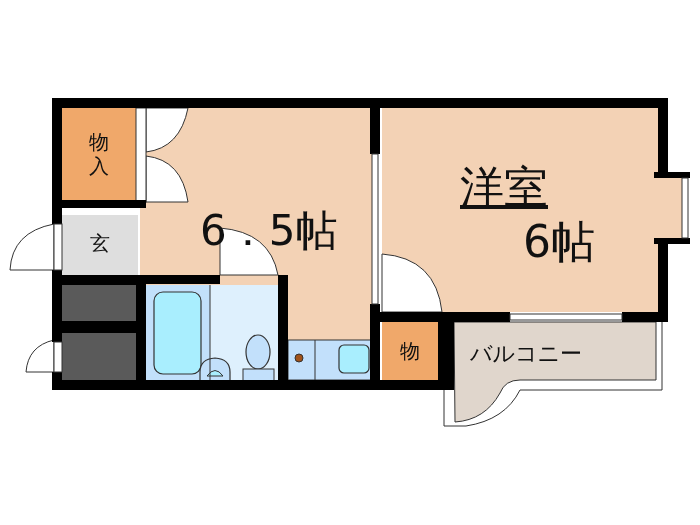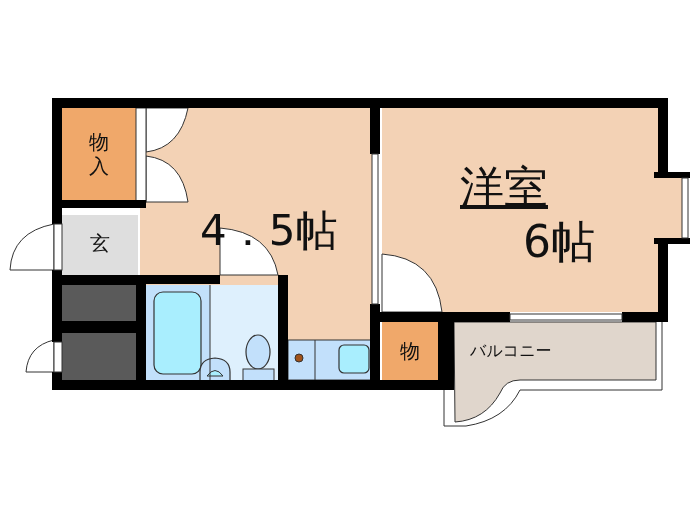--- a/index.html
+++ b/index.html
@@ -72,18 +72,18 @@
     <rect x="372" y="154" width="6" height="150" fill="#fff" stroke="#333" stroke-width="1"></rect>
     <rect x="510" y="314" width="112" height="6" fill="#fff" stroke="#333" stroke-width="1"></rect>
     <rect x="682" y="178" width="6" height="60" fill="#fff" stroke="#333" stroke-width="1"></rect>
     <rect x="54" y="224" width="8" height="46" fill="#fff" stroke="#333" stroke-width="1"></rect>
     <rect x="54" y="342" width="8" height="30" fill="#fff" stroke="#333" stroke-width="1"></rect>
   </svg>
 
   <div class="label" style="left:62px; top:130px; width:74px; font-size:20px; line-height:24px;">物
 入</div>
   <div class="label" style="left:62px; top:233px; width:76px; font-size:20px;">玄</div>
-  <div class="label" style="left:200px; top:210px; width:170px; font-size:42px; text-align:left;">4．5帖</div>
+  <div class="label" style="left:200px; top:210px; width:170px; font-size:42px; text-align:left;">6．5帖</div>
   <div class="label" style="left:460px; top:165px; width:130px; font-size:44px; text-align:left;text-decoration:underline;">洋室</div>
   <div class="label" style="left:465px; top:220px; width:130px; font-size:44px; text-align:right;">6帖</div>
   <div class="label" style="left:382px; top:341px; width:56px; font-size:20px;">物</div>
-  <div class="label" style="left:470px; top:343px; width:180px; font-size:16px; text-align:left;">バルコニー</div>
+  <div class="label" style="left:470px; top:343px; width:180px; font-size:22px; text-align:left;">バルコニー</div>
 </div>
 
 </body></html>

